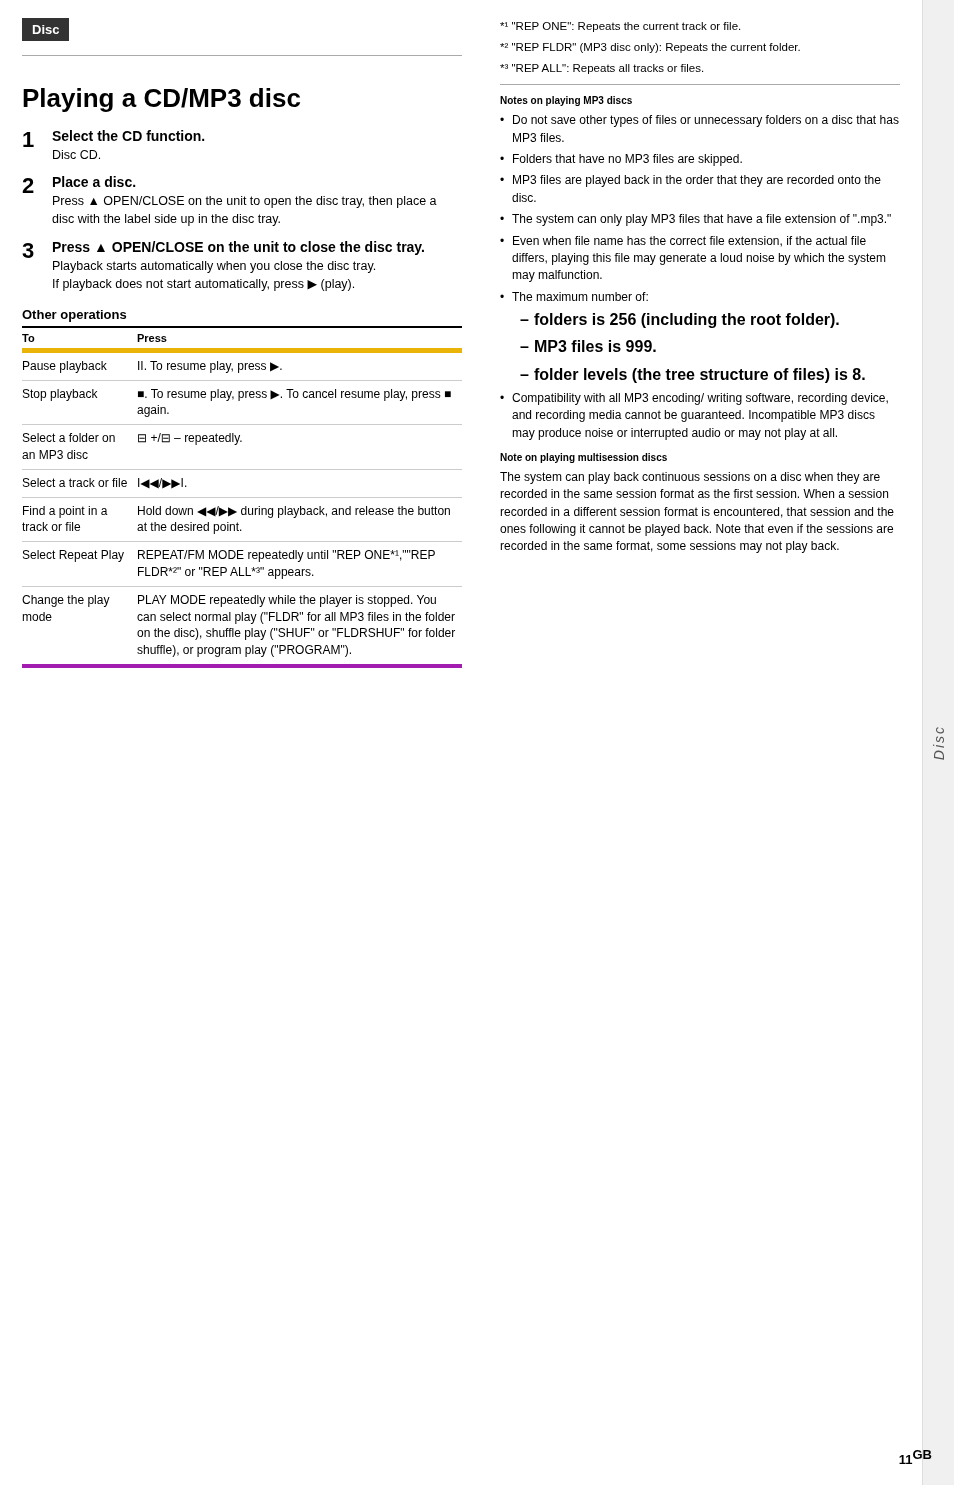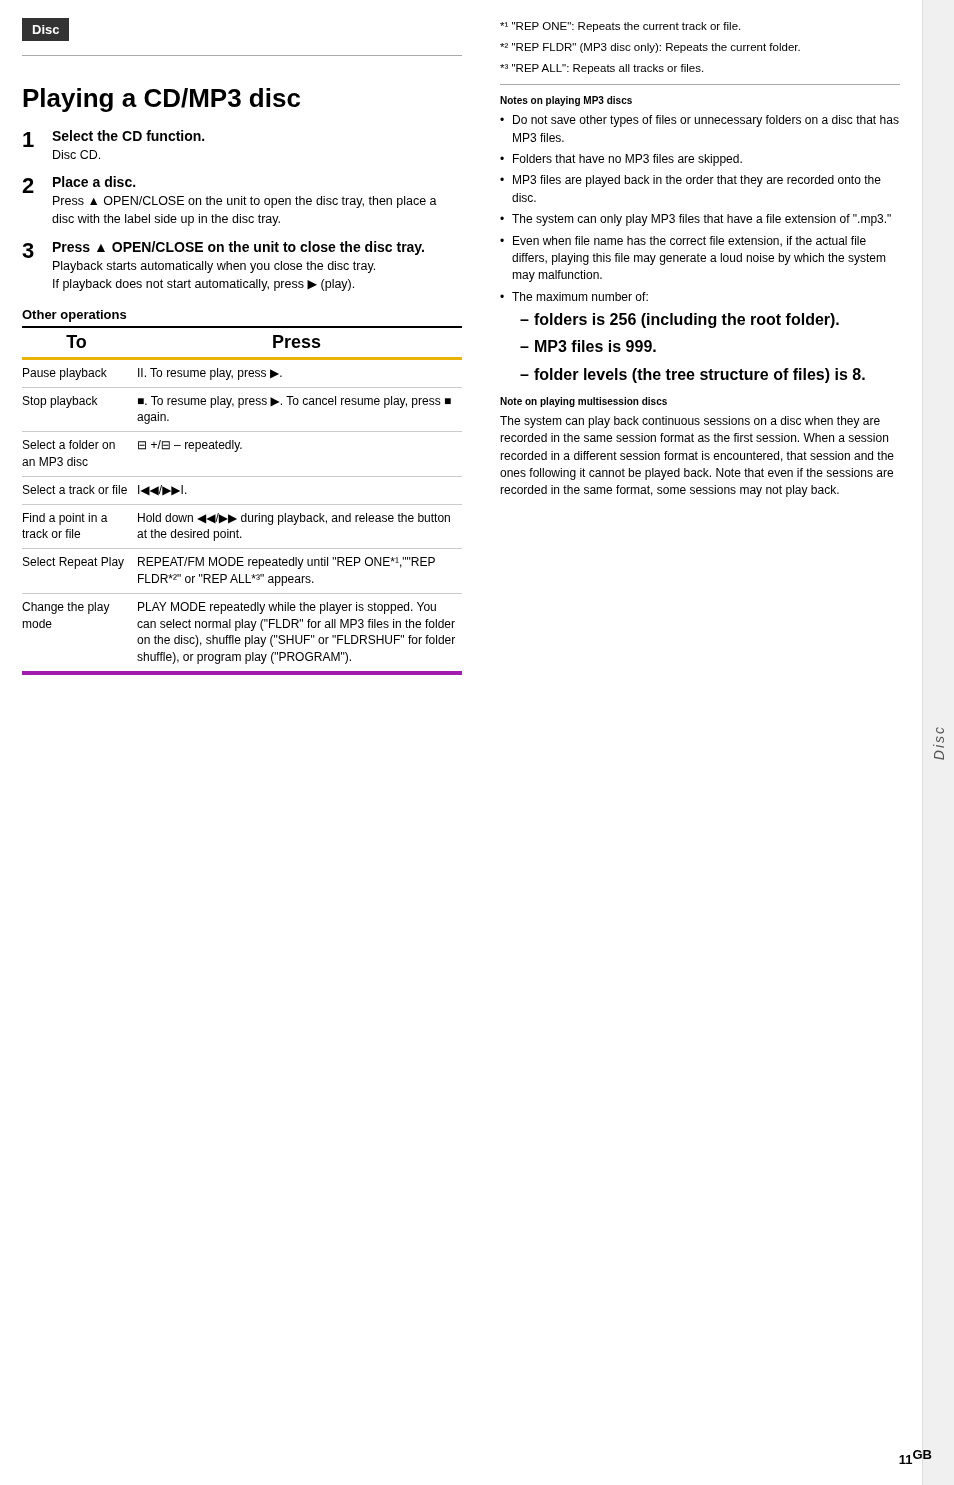--- a/index.html
+++ b/index.html
@@ -80,24 +80,24 @@
     .ops-divider {
       border: none;
       border-top: 2px solid #000;
       margin-bottom: 0;
     }
     .ops-table {
       width: 100%;
       border-collapse: collapse;
     }
     .ops-table th {
-      font-size: 18px;
-      font-weight: bold;
-      text-align: center;
-      border-bottom: 3px solid #eab308;
+      font-size: 11px;
+      font-weight: bold;
+      text-align: left;
+      border-bottom: 5px solid #eab308;
       padding: 4px 6px 4px 0;
     }
     .ops-table td {
       font-size: 12px;
       text-align: left;
       vertical-align: top;
       padding: 5px 6px 5px 0;
       border-bottom: 1px solid #ccc;
       line-height: 1.4;
     }
@@ -290,20 +290,21 @@
       <li>The system can only play MP3 files that have a file extension of ".mp3."</li>
       <li>Even when file name has the correct file extension, if the actual file differs, playing this file may generate a loud noise by which the system may malfunction.</li>
       <li>
         <span>The maximum number of:</span>
         <ul class="sub-bullet">
           <li>folders is 256 (including the root folder).</li>
           <li>MP3 files is 999.</li>
           <li>folder levels (the tree structure of files) is 8.</li>
         </ul>
       </li>
+      <li>Compatibility with all MP3 encoding/ writing software, recording device, and recording media cannot be guaranteed. Incompatible MP3 discs may produce noise or interrupted audio or may not play at all.</li>
     </ul>
 
     <div class="notes-title">Note on playing multisession discs</div>
     <div class="note-text">The system can play back continuous sessions on a disc when they are recorded in the same session format as the first session. When a session recorded in a different session format is encountered, that session and the ones following it cannot be played back. Note that even if the sessions are recorded in the same format, some sessions may not play back.</div>
   </div>
 
   <div class="right-sidebar">
     <div class="disc-vertical">Disc</div>
   </div>
 </div>

